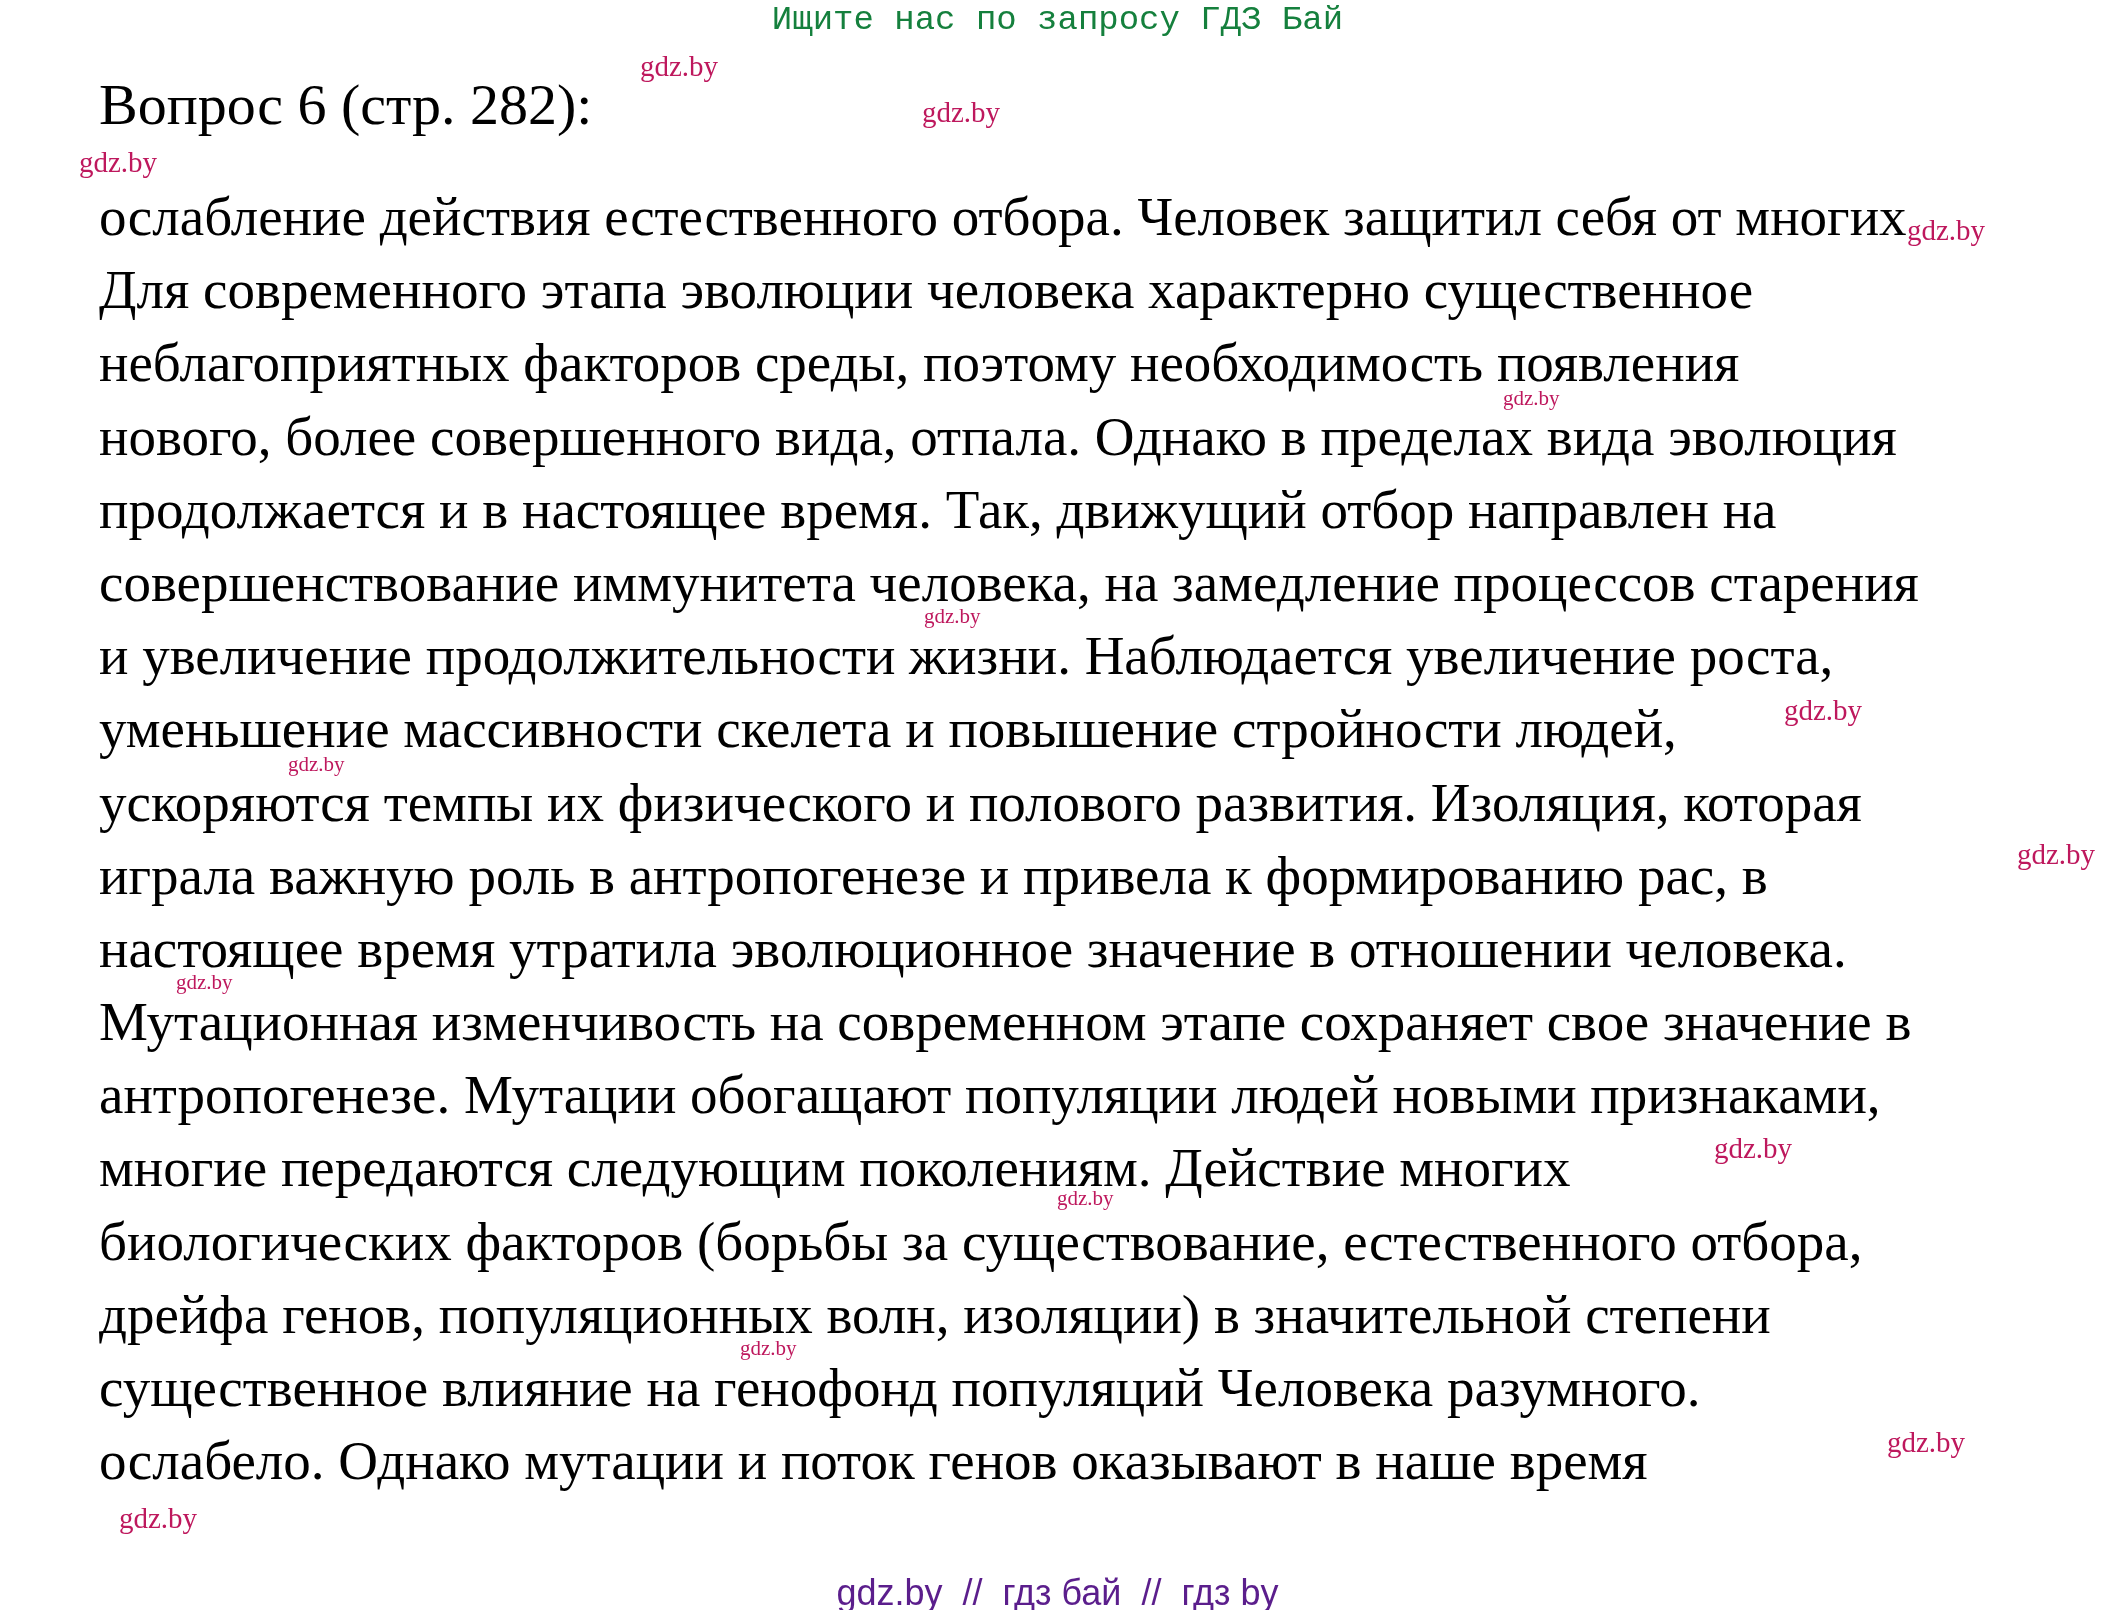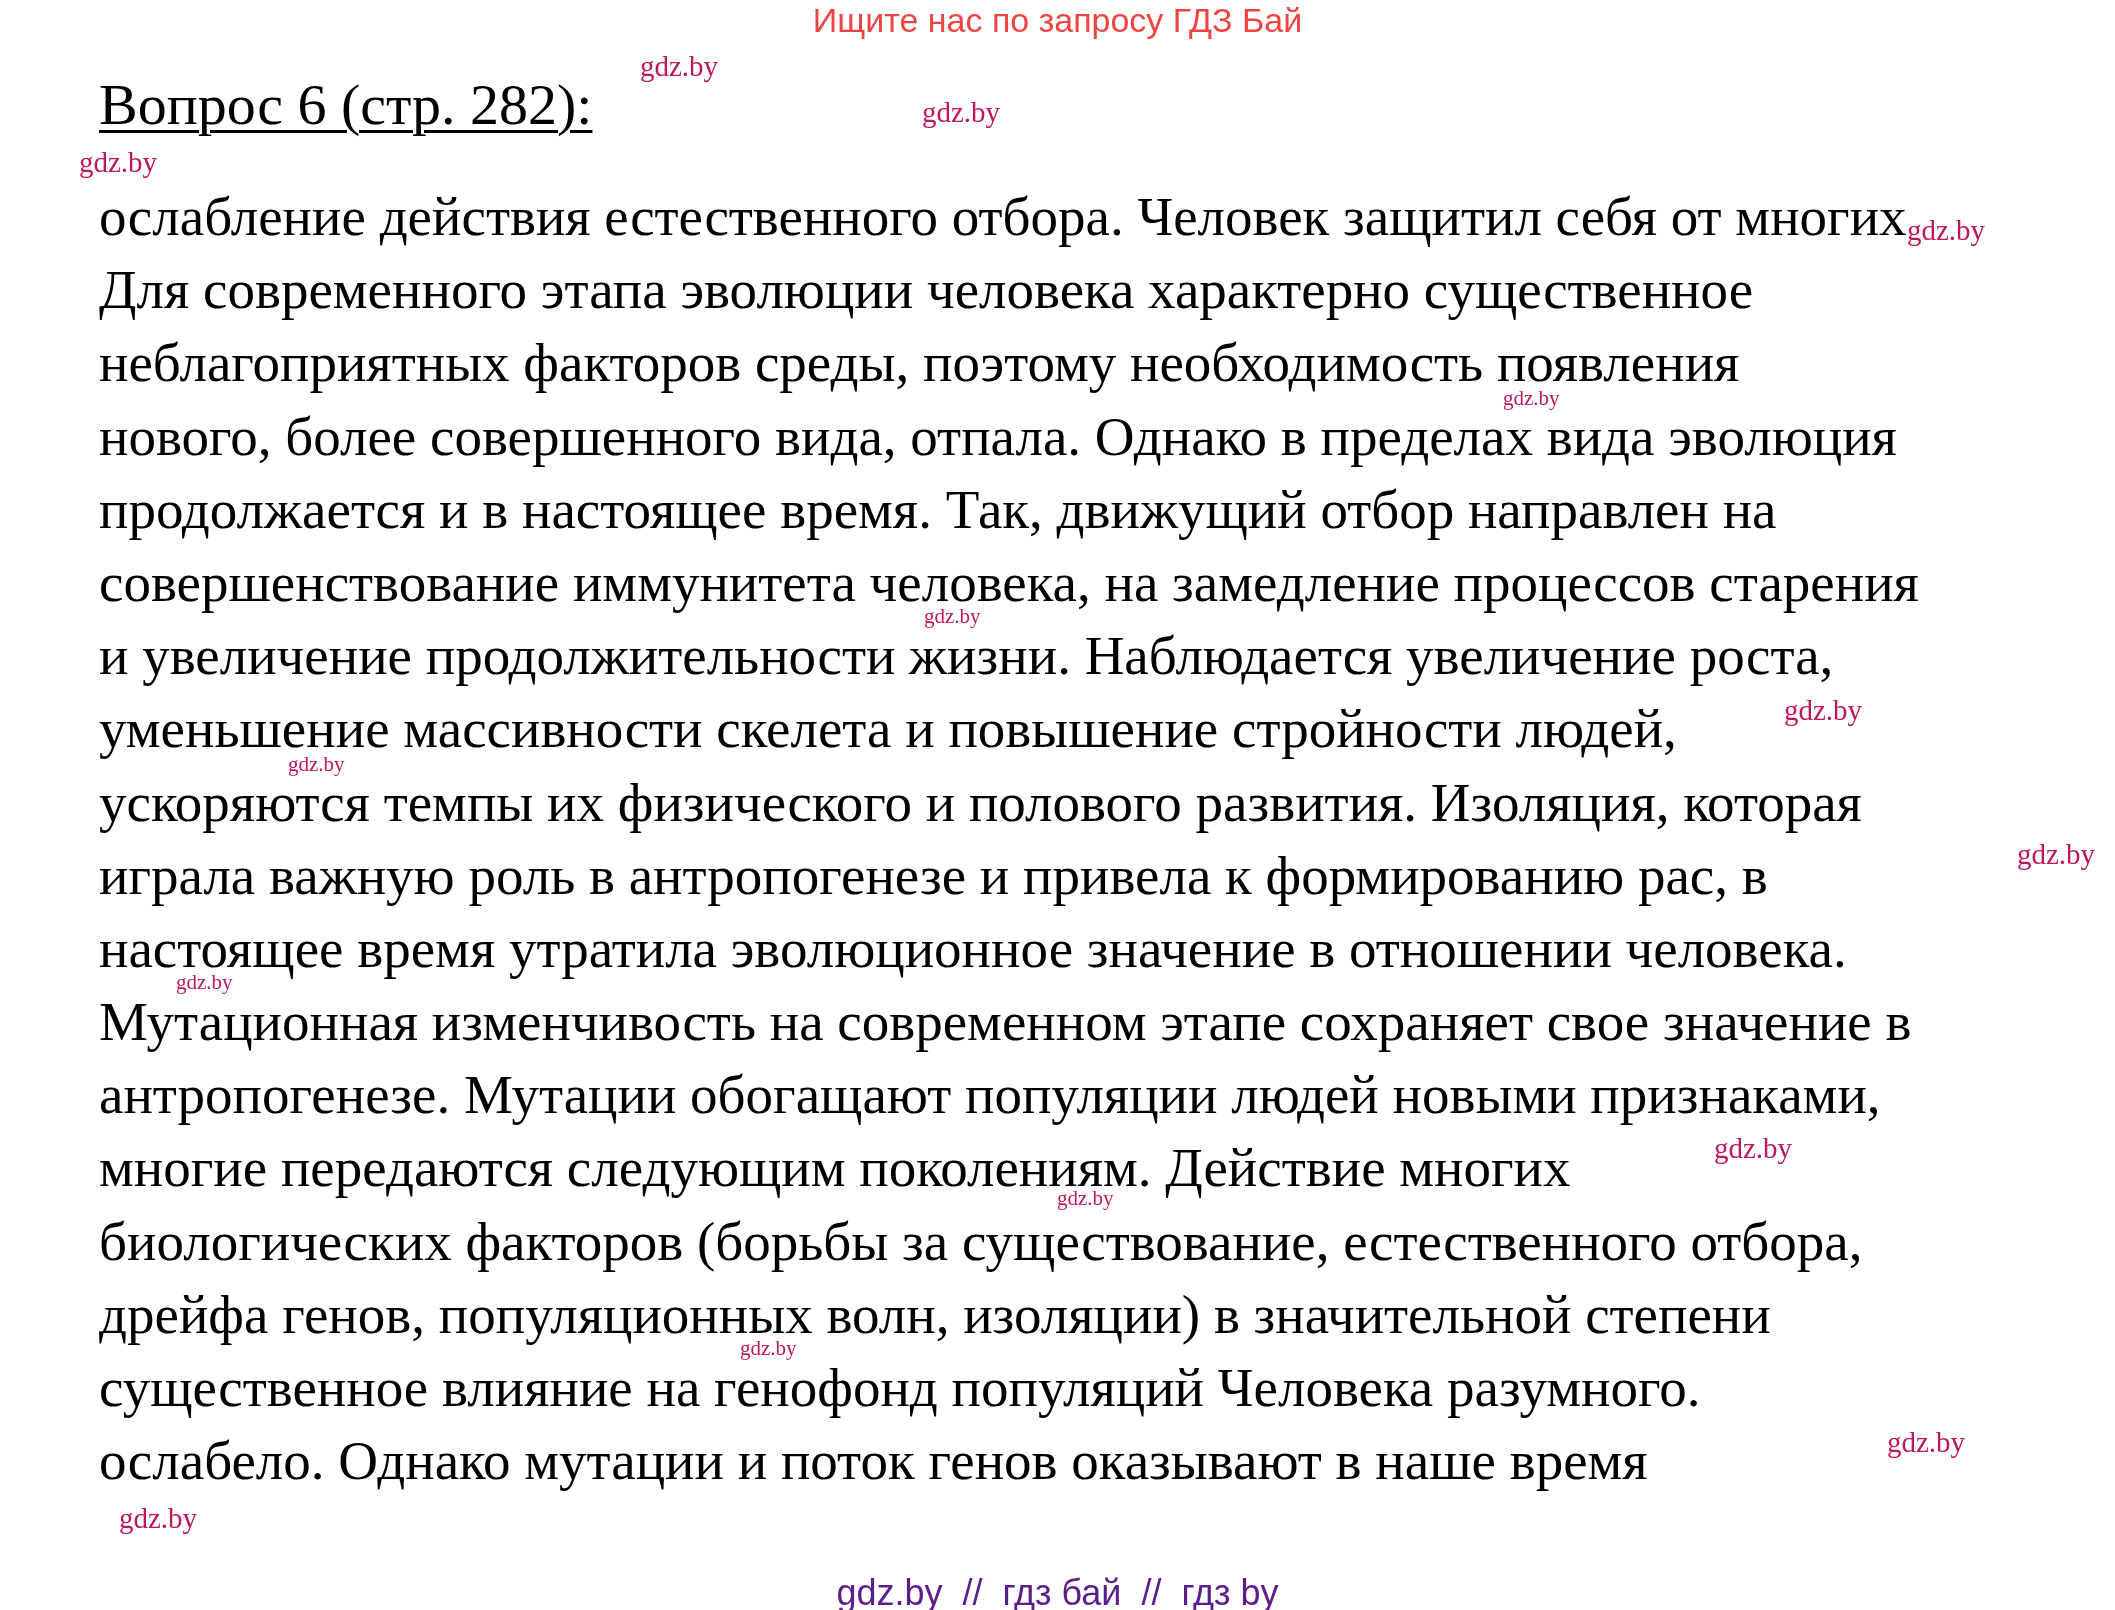--- a/index.html
+++ b/index.html
@@ -1,25 +1,25 @@
 <!DOCTYPE html>
 <html><head>
 <meta charset="utf-8">
 <style>
   html, body { margin: 0; padding: 0; background: #ffffff; }
   body { width: 2115px; height: 1610px; position: relative; overflow: hidden; }
   .header-note {
     position: absolute; left: 0; top: 0; width: 2115px; text-align: center;
-    font-family: Liberation Sans, sans-serif; font-size: 34px; color: #ef4444;
+    font-family: Liberation Mono, monospace; font-size: 34px; color: #15803d;
     line-height: 40px;
   }
   .title {
     position: absolute; left: 99px; top: 72px;
     font-family: "Liberation Serif", serif; font-size: 58px; color: #000;
-    text-decoration: underline; text-decoration-thickness: 3px; text-underline-offset: 6px;
+    text-decoration-thickness: 3px; text-underline-offset: 6px;
     line-height: 66px; white-space: nowrap; text-align: right;
   }
   .body-text {
     position: absolute; left: 99px; top: 180px; width: 2000px;
     font-family: "Liberation Serif", serif; font-size: 55px; color: #000;
   }
   .body-line { height: 73.2px; line-height: 73.2px; white-space: nowrap; }
   .wm {
     position: absolute; font-family: Liberation Serif, serif; color: #be185d;
     font-size: 29px; line-height: 32px; white-space: nowrap;

